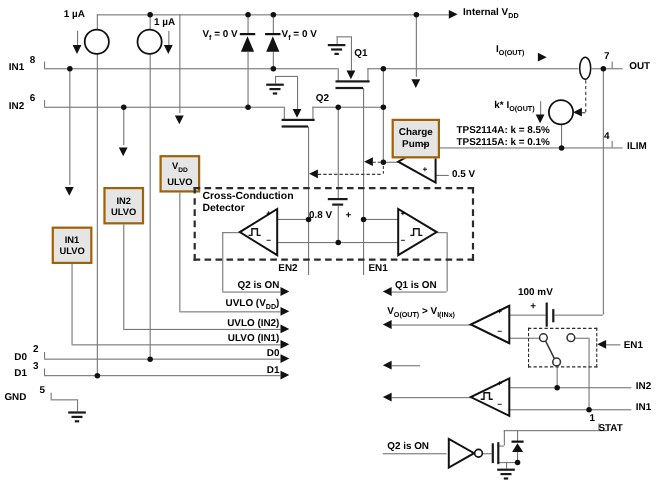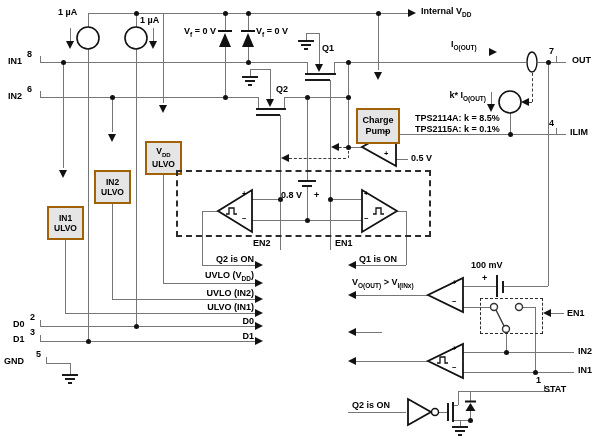--- a/index.html
+++ b/index.html
@@ -293,20 +293,21 @@
   <div class="box" style="left:94px;top:142px;width:37px;height:34px">
       <span>IN2<br>ULVO</span>
     </div>
   <div class="box" style="left:47px;top:178px;width:37px;height:34px">
       <span>IN1<br>ULVO</span>
     </div>
   <div class="box" style="left:356px;top:80px;width:44px;height:36px;font-size:9px">
       <span>Charge<br>Pump</span>
     </div>
   <div class="dashbox" style="left:176px;top:170px;width:255px;height:67px"></div>
+  <div class="lbl" style="left:184px;top:174px;font-size:9.5px">Cross-Conduction<br>Detector</div>
   <div class="dashbox" style="left:480px;top:298px;width:63px;height:36px;border-width:1.5px"></div>
 
   <div class="lbl" style="left:8px;top:56px">IN1</div>
   <div class="lbl" style="left:27px;top:49px">8</div>
   <div class="lbl" style="left:8px;top:91px">IN2</div>
   <div class="lbl" style="left:27px;top:84px">6</div>
   <div class="lbl" style="left:13px;top:319px">D0</div>
   <div class="lbl" style="left:30px;top:312px">2</div>
   <div class="lbl" style="left:13px;top:334px">D1</div>
   <div class="lbl" style="left:30px;top:327px">3</div>
@@ -317,21 +318,21 @@
   <div class="lbl" style="left:570px;top:127px">ILIM</div>
   <div class="lbl" style="left:549px;top:118px">4</div>
   <div class="lbl" style="left:544px;top:384px">STAT</div>
   <div class="lbl" style="left:536px;top:375px">1</div>
 
   <div class="lbl" style="left:58px;top:7px">1 µA</div>
   <div class="lbl" style="left:140px;top:15px">1 µA</div>
   <div class="lbl ra" style="left:178px;top:26px;width:38px">V<sub>f</sub> = 0 V</div>
   <div class="lbl" style="left:256px;top:26px">V<sub>f</sub> = 0 V</div>
   <div class="lbl" style="left:322px;top:43px">Q1</div>
-  <div class="lbl" style="left:276px;top:84px">Q2</div>
+  <div class="lbl" style="left:287px;top:84px">Q2</div>
   <div class="lbl" style="left:421px;top:6px">Internal V<sub>DD</sub></div>
   <div class="lbl" style="left:451px;top:39px">I<sub>O(OUT)</sub></div>
   <div class="lbl ra" style="left:428px;top:90px;width:58px">k* I<sub>O(OUT)</sub></div>
   <div class="lbl" style="left:415px;top:113px">TPS2114A: k = 8.5%</div>
   <div class="lbl" style="left:415px;top:124px">TPS2115A: k = 0.1%</div>
   <div class="lbl" style="left:411px;top:153px">0.5 V</div>
 
   <div class="lbl" style="left:281px;top:190px">0.8 V</div>
   <div class="lbl" style="left:314px;top:190px">+</div>
   <div class="lbl" style="left:253px;top:238px">EN2</div>

